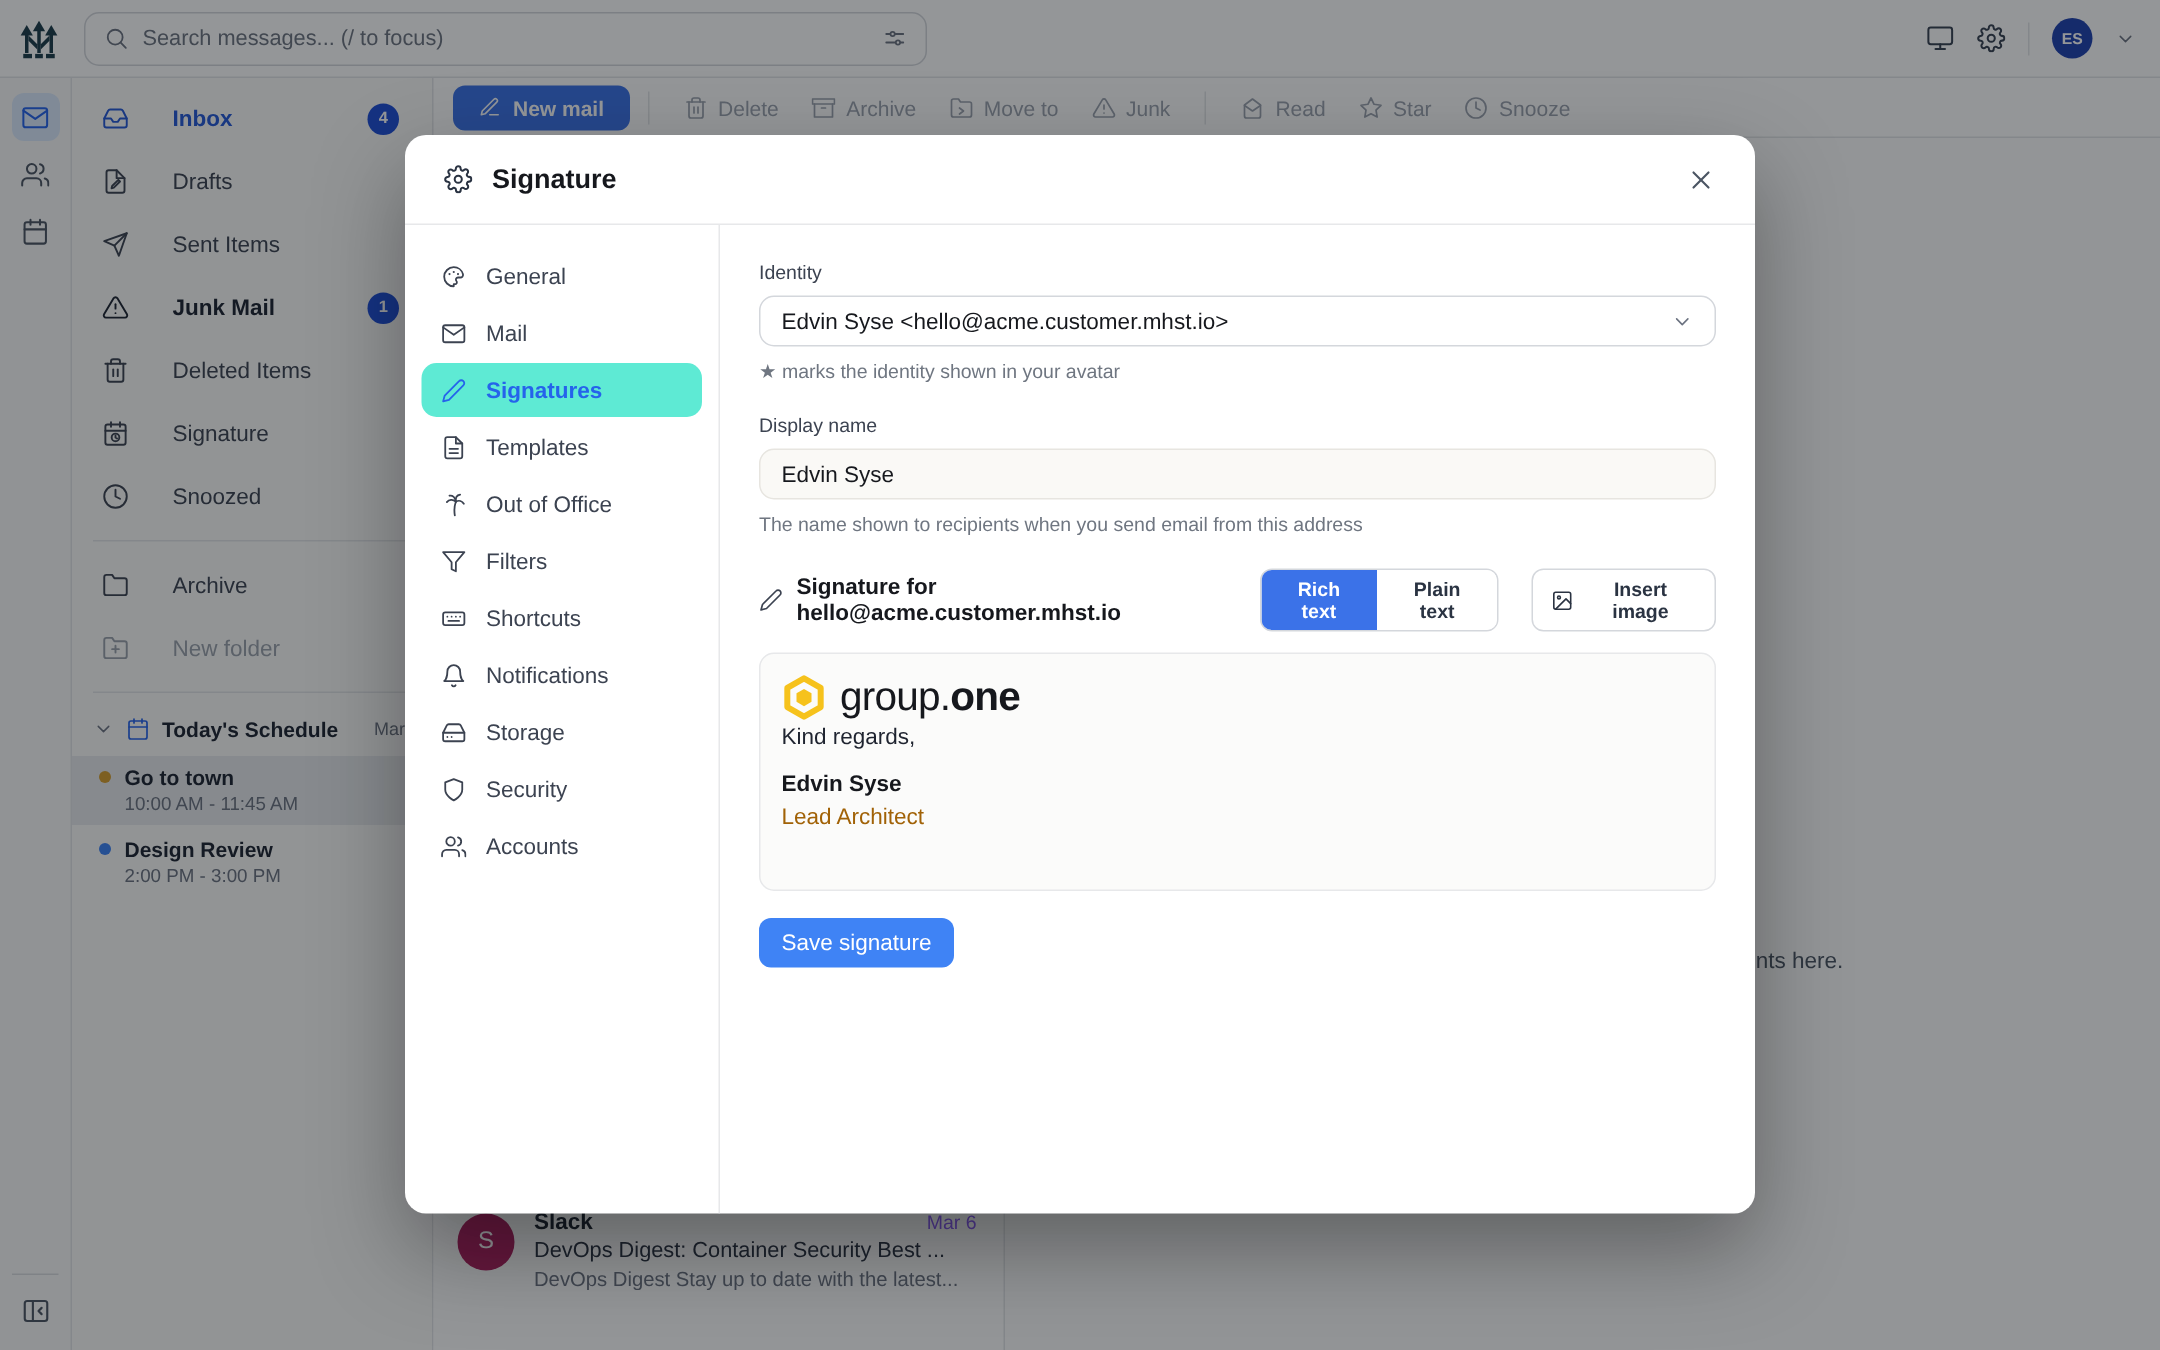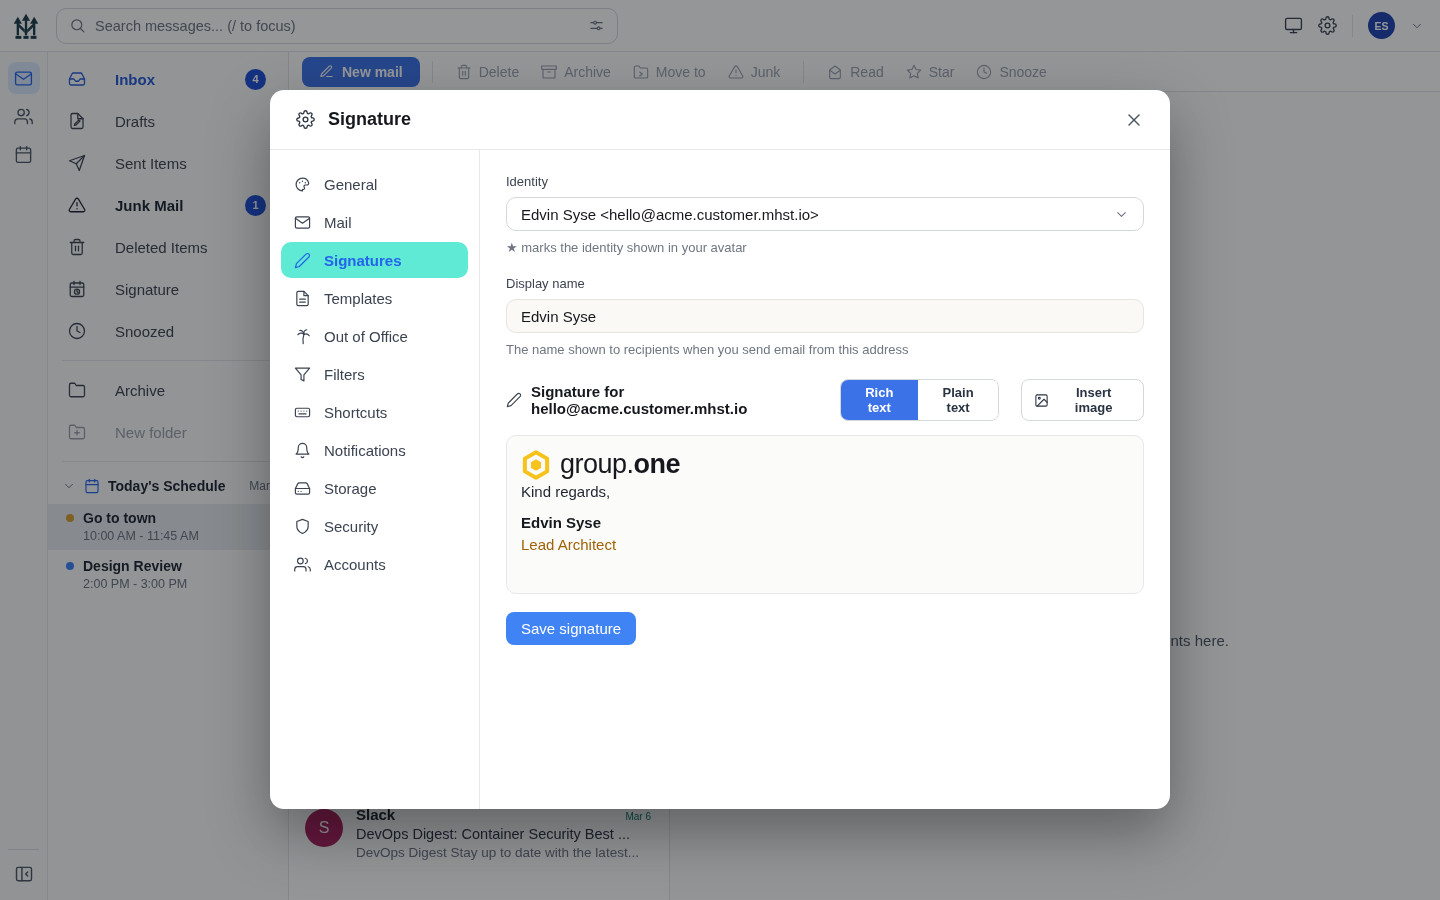--- a/index.html
+++ b/index.html
@@ -54,21 +54,21 @@
   .listpane { width:381px; border-right:1px solid #e3e5e8; position:relative; background:#fff; }
   .list-section { position:absolute; top:688px; left:0; right:0; }
   .sec-head { display:flex; align-items:center; gap:12px; padding:0 16px 0 14px; }
   .sec-label { font-size:12.5px; font-weight:bold; letter-spacing:.4px; color:#1c2330; white-space:nowrap; }
   .sec-line { flex:1; height:1px; background:#d7dadd; }
   .email { display:flex; gap:13px; padding:12px 18px 0 16px; }
   .eavatar { width:38px; height:38px; border-radius:50%; background:#ad1f5f; color:#fff; font-size:16px; display:flex; align-items:center; justify-content:center; flex:none; margin-top:3px; }
   .ebody { flex:1; min-width:0; }
   .erow1 { display:flex; align-items:baseline; }
   .esender { font-size:15px; font-weight:bold; color:#1c2330; flex:1; }
-  .edate { font-size:10px; color:#0f766e; }
+  .edate { font-size:13px; color:#8b5cf6; }
   .esubject { font-size:14.5px; color:#2a3342; margin-top:3px; white-space:nowrap; overflow:hidden; }
   .epreview { font-size:13.5px; color:#6b7280; margin-top:3px; white-space:nowrap; overflow:hidden; }
 
   .readpane { flex:1; position:relative; background:#fdfdfd; }
   .empty-text { position:absolute; top:540px; left:0; right:0; text-align:center; padding-left:76px; font-size:15px; color:#4b5563; }
 
   
   .overlay { position:fixed; inset:0; background:rgba(12,15,20,0.44); z-index:50; }
   .modal { position:fixed; left:270px; top:90px; width:900px; height:719px; background:#fff; border-radius:14px; box-shadow:0 24px 60px rgba(0,0,0,.35); z-index:60; display:flex; flex-direction:column; overflow:hidden; }
   .modal-header { height:60px; border-bottom:1px solid #e7e8ea; display:flex; align-items:center; padding:0 26px; gap:13px; flex:none; }

